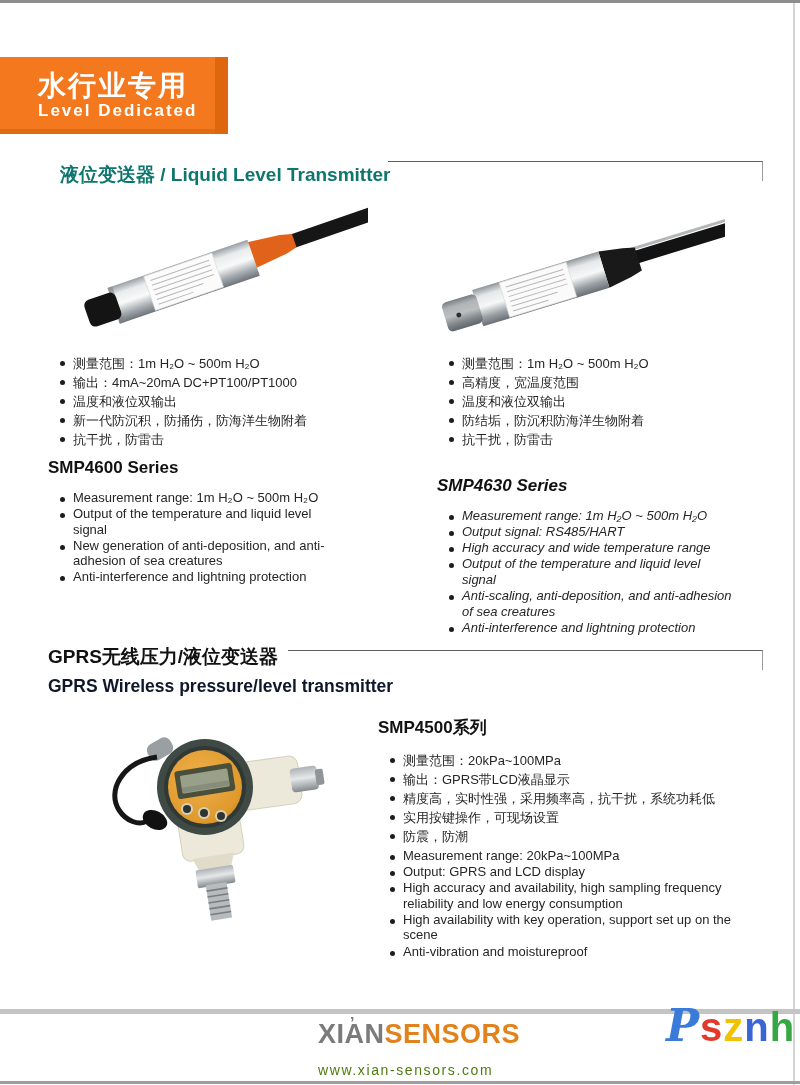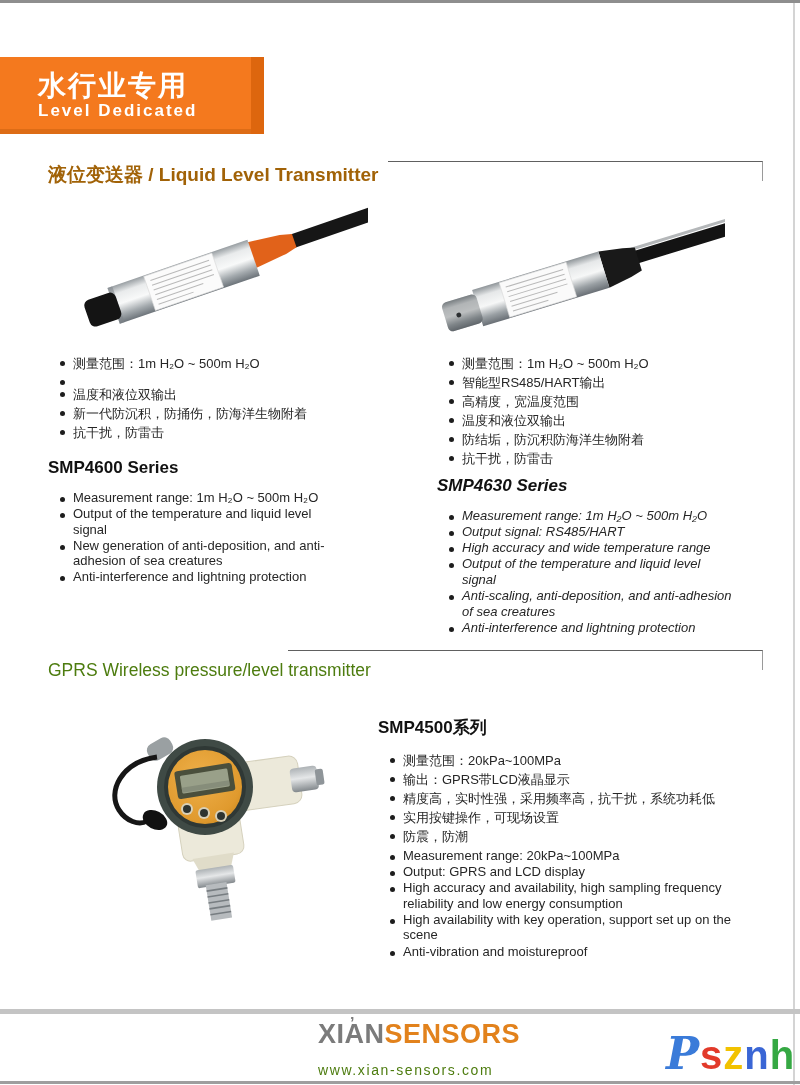--- a/index.html
+++ b/index.html
@@ -6,52 +6,52 @@
   .page{
     position:relative;width:800px;height:1085px;background:#ffffff;
     font-family:"Liberation Sans","DejaVu Sans",sans-serif;color:#1c1c1c;
     overflow:hidden;
   }
   .top-border{position:absolute;left:0;top:0;width:800px;height:3px;background:#8e8e8e;}
   .right-border{position:absolute;left:793px;top:3px;width:2px;height:1082px;background:#d4d4d4;}
   .bottom-border{position:absolute;left:0;top:1081px;width:800px;height:3px;background:#9e9e9e;}
 
   
-  .banner{position:absolute;left:0;top:57px;width:264px;height:77px;background:#F4791E;
+  .banner{position:absolute;left:0;top:57px;width:228px;height:77px;background:#F4791E;
     box-shadow:inset 0 -5px 0 rgba(150,70,0,0.25);}
   .banner-edge{position:absolute;right:0;top:0;width:13px;height:100%;background:#DD660E;}
   .banner-zh{position:absolute;left:38px;top:10px;font-size:28px;font-weight:bold;color:#ffffff;letter-spacing:2px;}
   .banner-en{position:absolute;left:38px;top:44px;font-size:17px;font-weight:bold;color:#ffffff;letter-spacing:2px;}
 
-  .sec-title{position:absolute;left:48px;top:162px;font-size:19px;font-weight:bold;color:#a16207;}
+  .sec-title{position:absolute;left:60px;top:162px;font-size:19px;font-weight:bold;color:#0f766e;}
   .rule{position:absolute;border-top:1px solid #606060;border-right:1px solid #9a9a9a;height:19px;}
   .rule1{left:388px;top:161px;width:374px;}
   .rule2{left:288px;top:650px;width:474px;}
 
   .gprs-title{position:absolute;left:48px;top:644px;}
   .gprs-title .zh{font-size:19px;font-weight:bold;color:#111;}
-  .gprs-title .en{font-size:17.5px;font-weight:normal;color:#4d7c0f;margin-top:16px;}
+  .gprs-title .en{font-size:17.5px;font-weight:bold;color:#0f172a;margin-top:6px;}
 
   .spec{position:absolute;}
   .spec h3{margin:0 0 5px 0;font-size:17px;font-weight:bold;color:#111;}
   .spec ul{margin:12px;padding:0;list-style:none;}
   .spec li{display:flex;color:#262626;}
   .spec .dot{flex:none;width:5px;height:5px;border-radius:50%;background:#1d1d1d;margin:7px 8px 0 0;}
   .spec.zh li{font-size:13px;line-height:19px;}
   .spec.en li{font-size:13px;line-height:15.6px;margin-bottom:0.5px;}
 
   
   .footer-band{position:absolute;left:0;top:1009px;width:800px;height:5px;background:#c4c4c4;}
   .logo{position:absolute;left:318px;top:1019px;}
   .logo .row{font-size:27px;font-weight:bold;letter-spacing:0.5px;position:relative;}
   .logo .xian{color:#7b7b7b;margin-top:33px;}
   .logo .mark{position:absolute;top:-4px;left:32px;font-size:16px;color:#7b7b7b;}
   .logo .sensors{color:#E2821C;}
   .logo .url{font-size:14px;color:#4d7c0f;letter-spacing:1.6px;margin-top:12px;}
-  .watermark{position:absolute;left:666px;top:1028px;font-size:40px;font-weight:bold;letter-spacing:1px;}
+  .watermark{position:absolute;left:666px;top:1000px;font-size:40px;font-weight:bold;letter-spacing:1px;}
   .watermark .p{font-style:italic;font-family:"DejaVu Serif",serif;font-size:44px;}
 
   .photo{position:absolute;}
 </style>
 </head>
 <body>
 
 <div class="page">
   <div class="top-border"></div>
   <div class="right-border"></div>
@@ -129,20 +129,21 @@
   </div>
 
   <div class="spec zh" style="left:48px;top:342px;width:330px;">
     <ul>
       <li>
           <span class="dot"></span>
           <span>测量范围：1m H₂O ~ 500m H₂O</span>
         </li>
       <li>
           <span class="dot"></span>
+          <span>输出：4mA~20mA DC+PT100/PT1000</span>
         </li>
       <li>
           <span class="dot"></span>
           <span>温度和液位双输出</span>
         </li>
       <li>
           <span class="dot"></span>
           <span>新一代防沉积，防捅伤，防海洋生物附着</span>
         </li>
       <li>
@@ -175,24 +176,20 @@
   </div>
 
   <div class="spec zh" style="left:437px;top:342px;width:330px;">
     <ul>
       <li>
           <span class="dot"></span>
           <span>测量范围：1m H₂O ~ 500m H₂O</span>
         </li>
       <li>
           <span class="dot"></span>
-          <span>智能型RS485/HART输出</span>
-        </li>
-      <li>
-          <span class="dot"></span>
           <span>高精度，宽温度范围</span>
         </li>
       <li>
           <span class="dot"></span>
           <span>温度和液位双输出</span>
         </li>
       <li>
           <span class="dot"></span>
           <span>防结垢，防沉积防海洋生物附着</span>
         </li>
@@ -227,20 +224,21 @@
           <span>Anti-scaling, anti-deposition, and anti-adhesion of sea creatures</span>
         </li>
       <li>
           <span class="dot"></span>
           <span>Anti-interference and lightning protection</span>
         </li>
     </ul>
   </div>
 
   <div class="gprs-title">
+    <div class="zh">GPRS无线压力/液位变送器</div>
     <div class="en">GPRS Wireless pressure/level transmitter</div>
   </div>
   <div class="rule rule2"></div>
 
   <div class="photo" style="left:95px;top:712px;width:270px;height:230px;">
     <svg width="270" height="230" viewBox="0 0 270 230">
       <defs>
         <linearGradient id="steelC" x1="0" y1="0" x2="0" y2="1">
           <stop offset="0" stop-color="#aeb3b6"></stop>
             <stop offset="0.45" stop-color="#e5e7e8"></stop>

